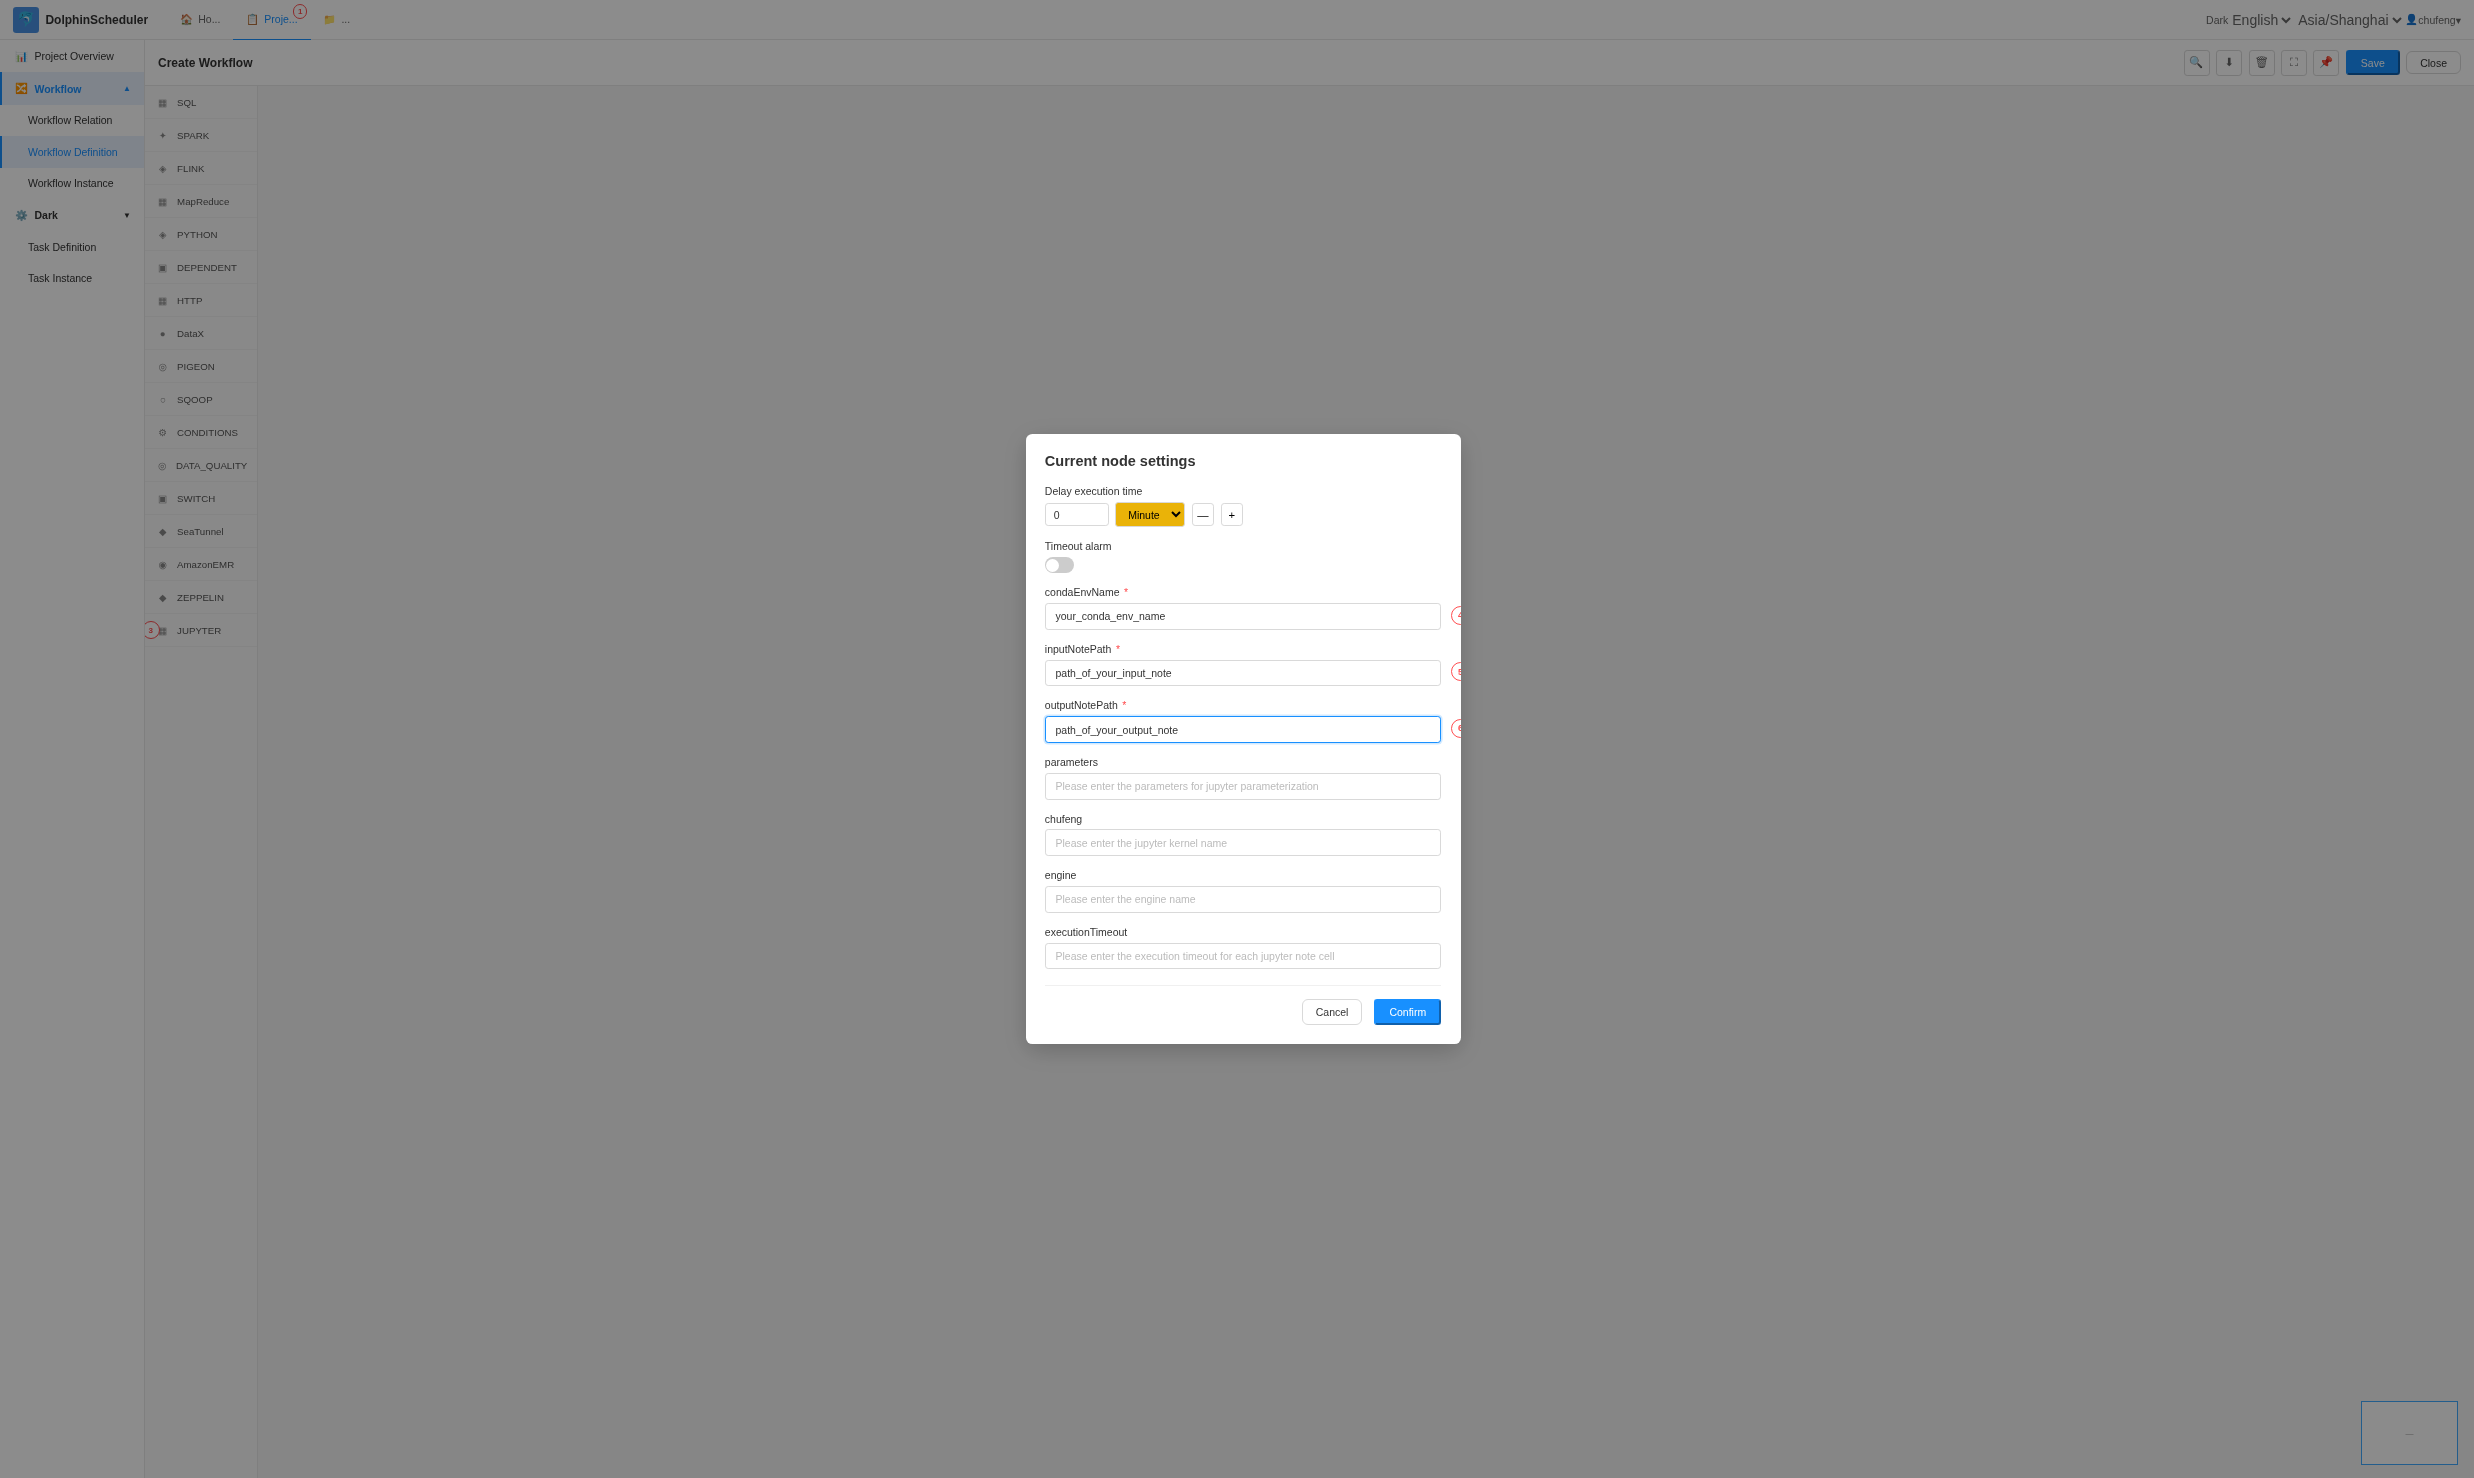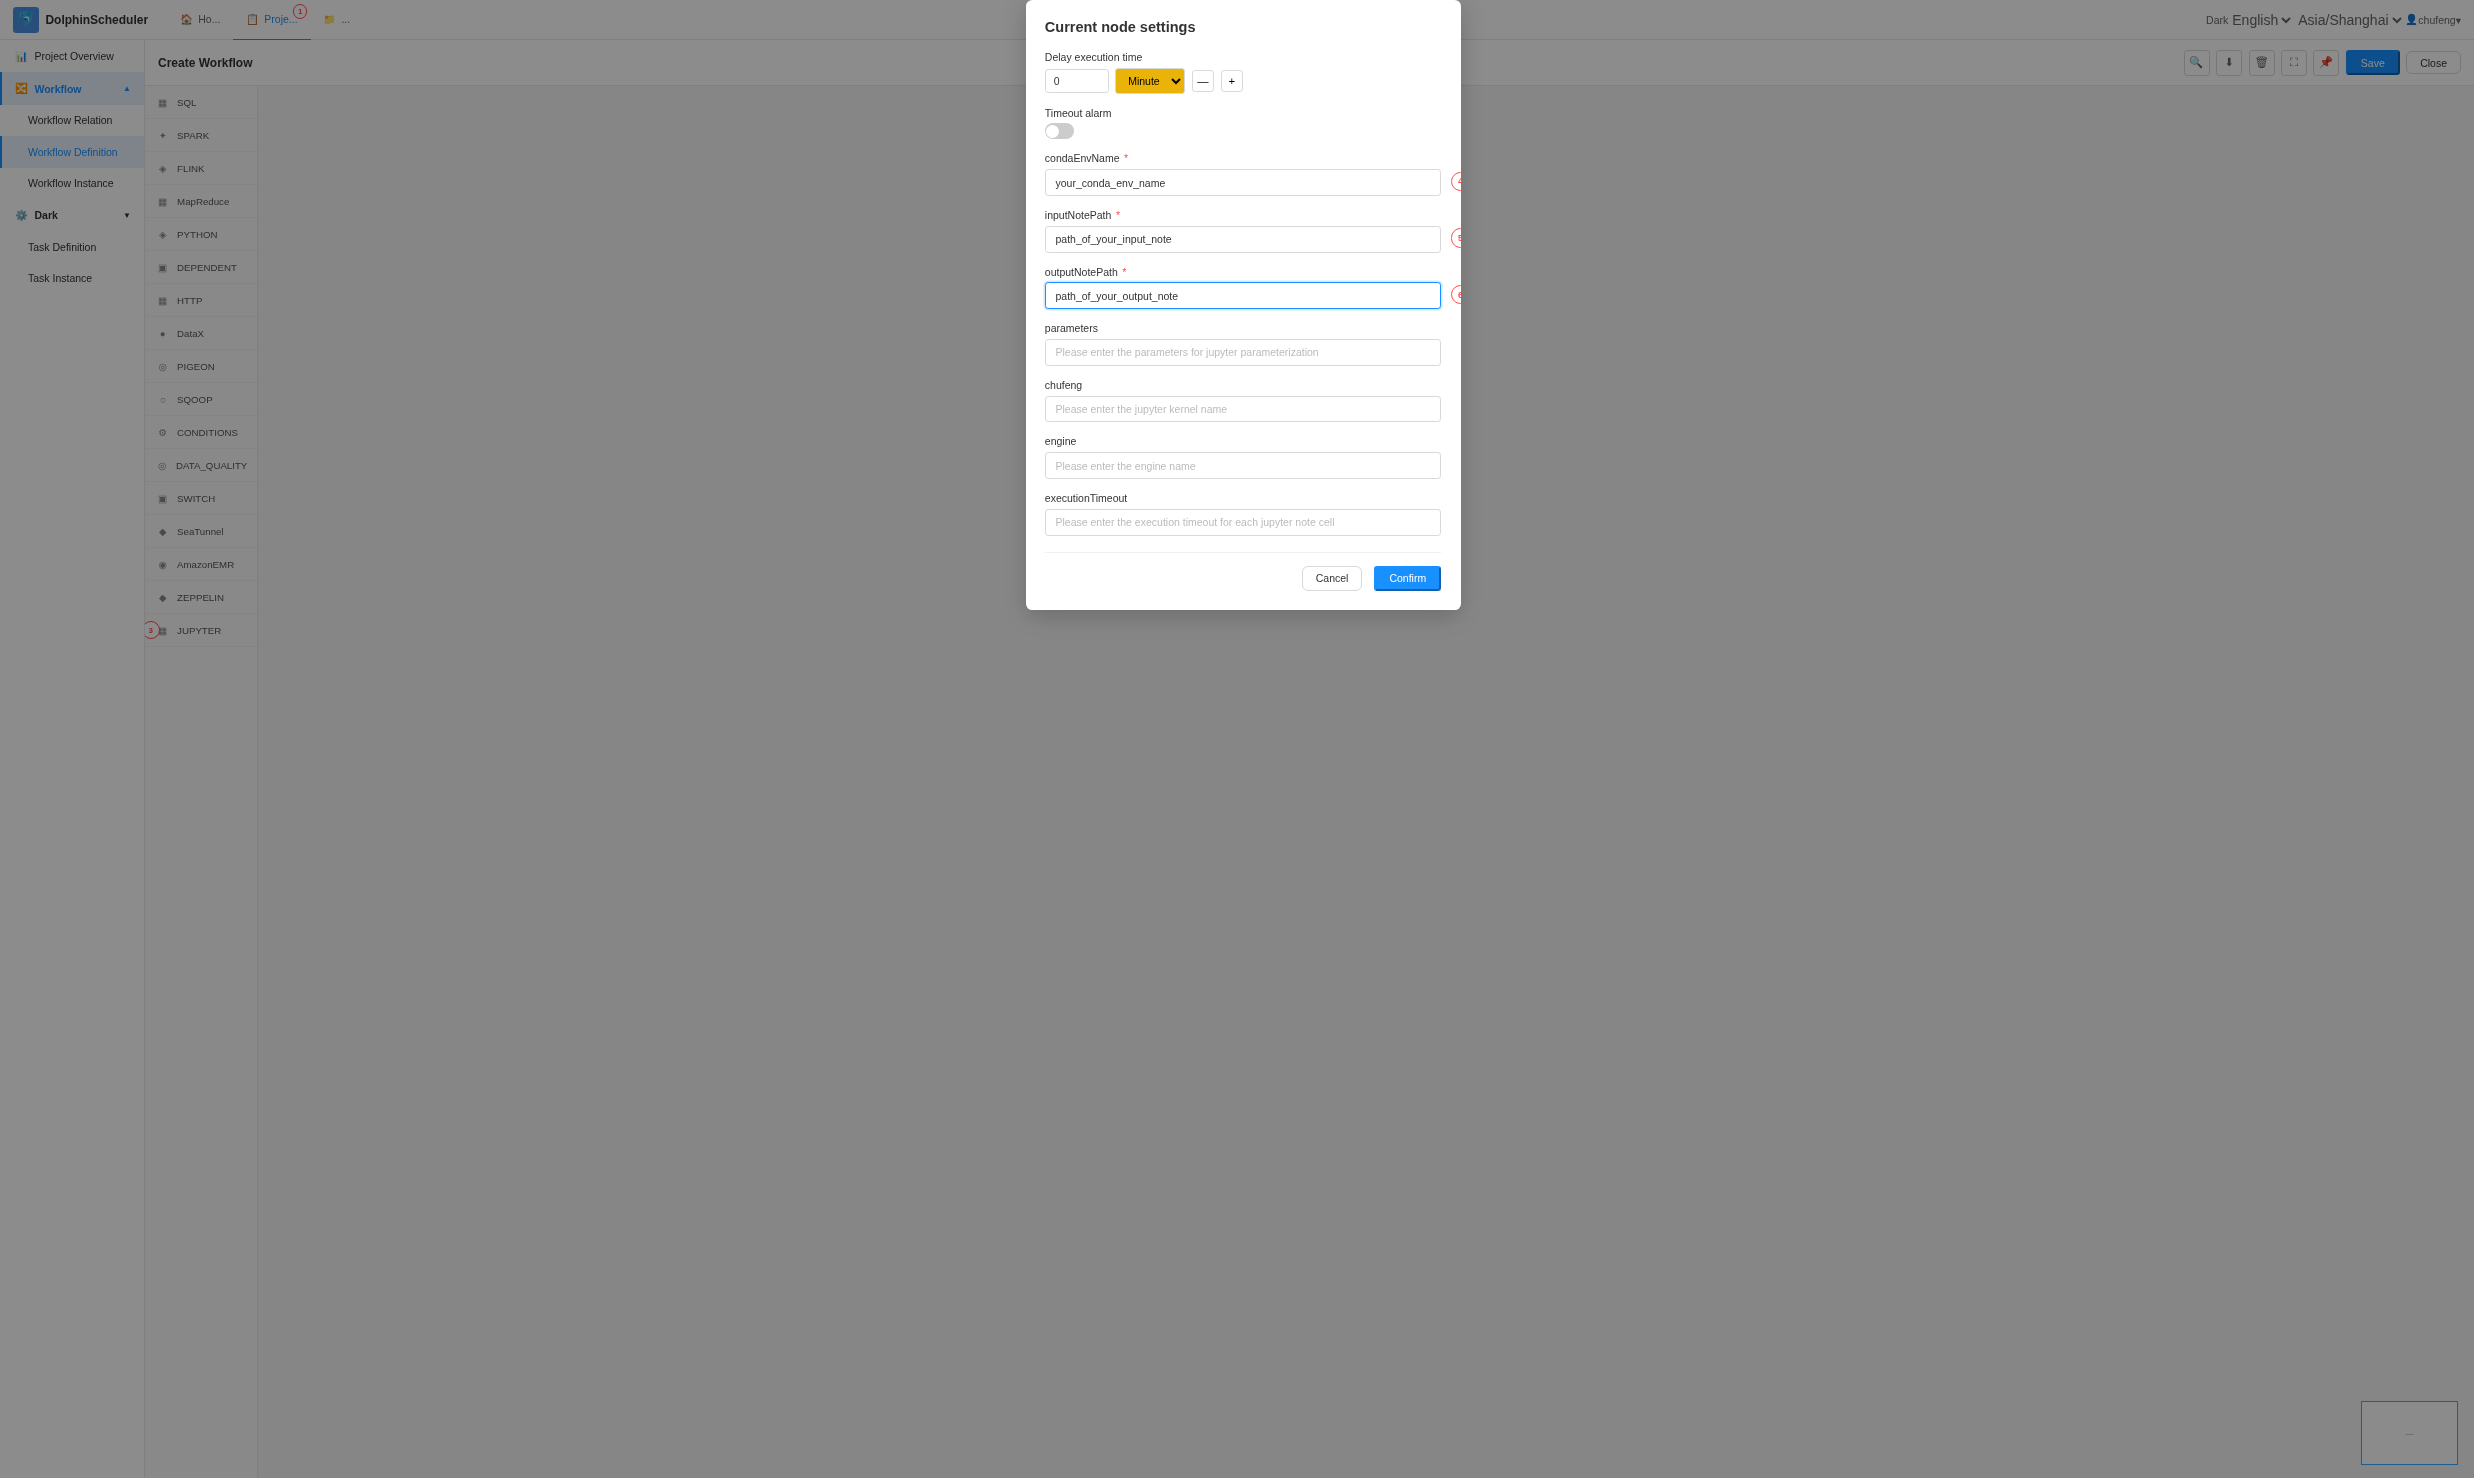--- a/index.html
+++ b/index.html
@@ -80,21 +80,21 @@
       position: absolute; bottom: 16px; right: 16px;
       width: 97px; height: 64px; border: 1.6px solid #40a9ff;
       background: rgba(255,255,255,0.9);
     }
     .mini-map-content { display: flex; align-items: center; justify-content: center; height: 100%; color: #999; font-size: 8px; }
 
     
     .overlay {
       position: fixed; top: 0; left: 0; right: 0; bottom: 0;
       background: rgba(0,0,0,0.45); z-index: 200;
-      display: flex; align-items: flex-start; justify-content: center; padding-left: 12px;
+      display: flex; align-items: center; justify-content: center; padding-left: 12px;
     }
     .modal {
       background: #fff; border-radius: 6.4px; width: 435px; max-height: 90vh;
       overflow-y: auto; padding: 19.3px; position: relative;
       box-shadow: 0 6.4px 26px rgba(0,0,0,0.2);
     }
     .modal-title { font-size: 14.5px; font-weight: 600; margin-bottom: 16px; color: #333; }
 
     .form-group { margin-bottom: 13px; }
     .form-label { display: block; margin-bottom: 4.8px; font-size: 10.5px; color: #333; }

